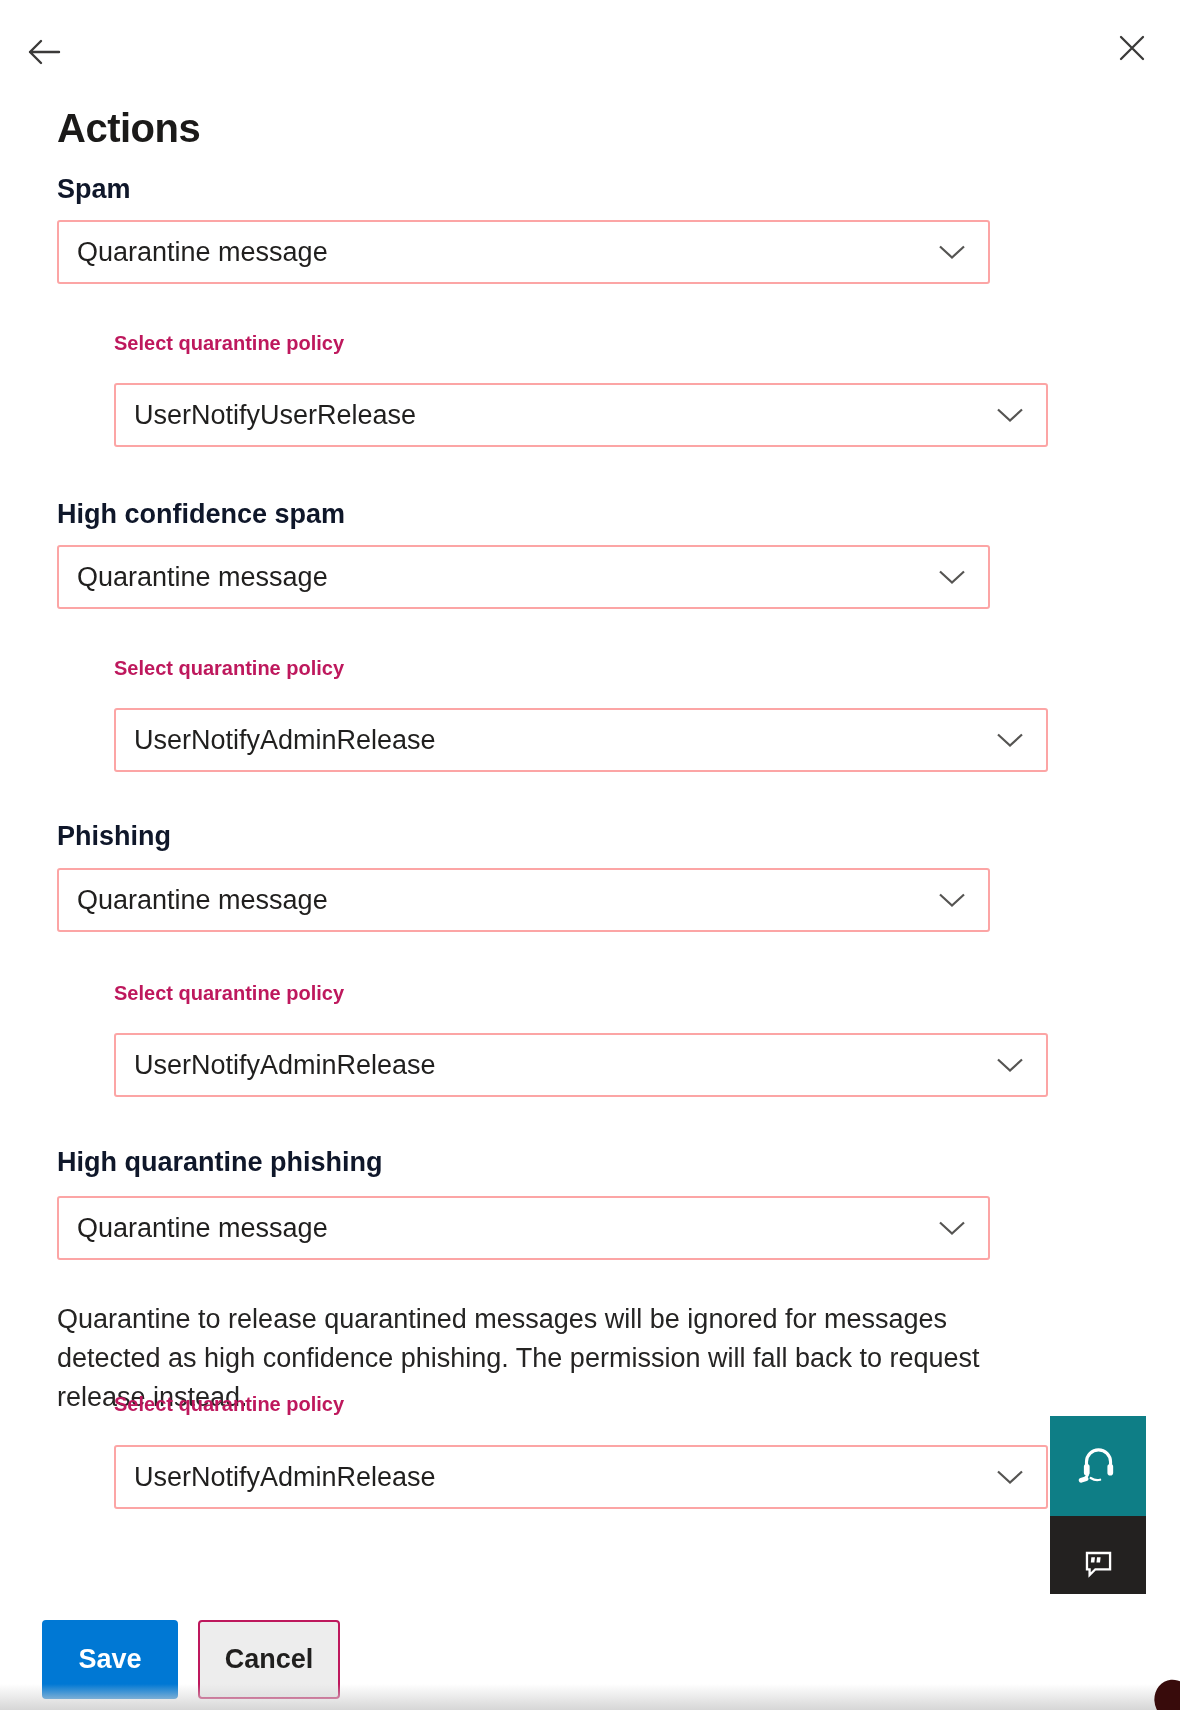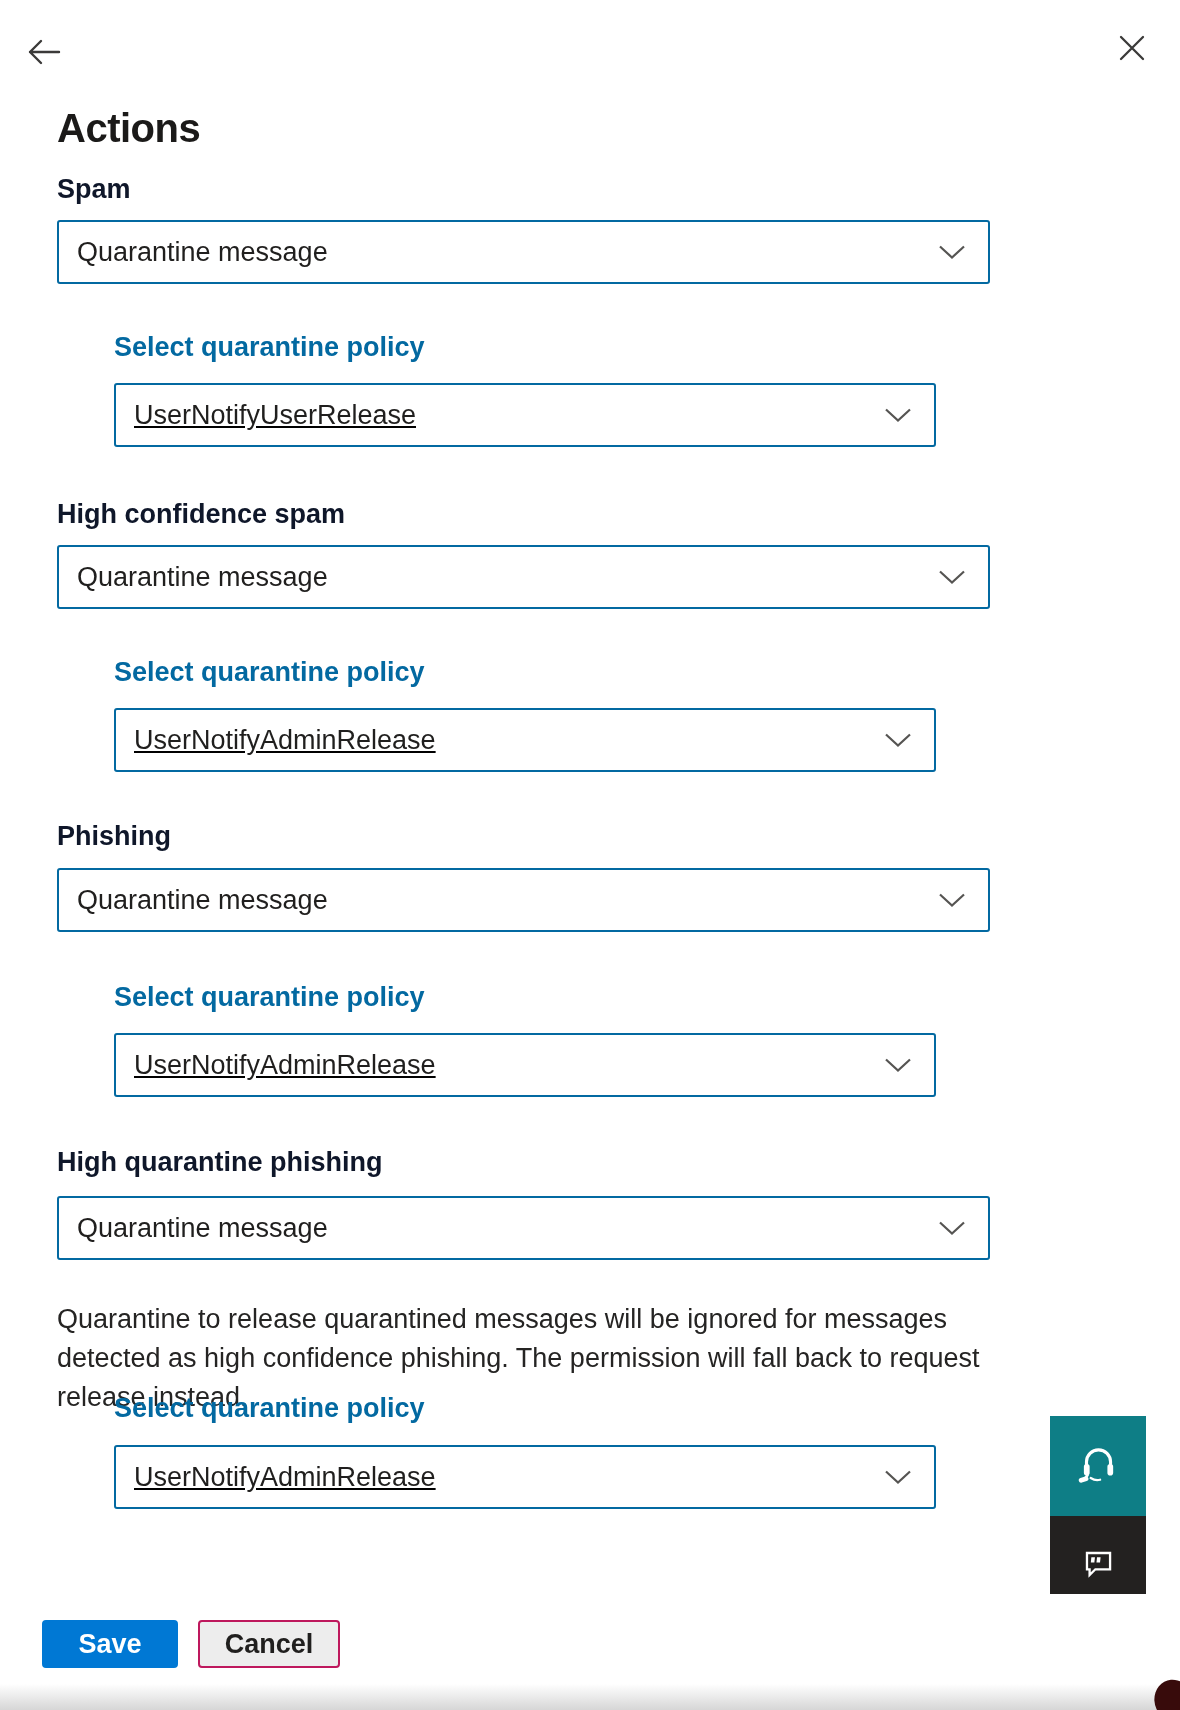--- a/index.html
+++ b/index.html
@@ -3,38 +3,38 @@
 <meta charset="utf-8">
 <style>
   html,body{margin:0;padding:0;background:#ffffff;}
   .frame{
     position:relative;width:1180px;height:1710px;background:#ffffff;
     font-family:"Liberation Sans",sans-serif;overflow:hidden;color:#201f1e;
   }
   .icon-btn{position:absolute;background:none;border:none;padding:0;margin:0;cursor:pointer;line-height:0;}
   .page-title{position:absolute;left:57px;top:106px;font-size:40px;font-weight:700;color:#1b1a19;letter-spacing:-0.5px;}
   .sec-label{position:absolute;left:57px;font-size:27px;font-weight:600;color:#0f172a;white-space:nowrap;}
-  .pol-label{position:absolute;left:114px;font-size:27px;font-weight:600;color:#0369a1;white-space:nowrap;}
+  .pol-label{position:absolute;left:114px;font-size:20px;font-weight:600;color:#be185d;white-space:nowrap;}
   .dd{
     position:absolute;height:64px;box-sizing:border-box;background:#ffffff;
-    border:2px solid #0369a1;border-radius:3px;display:flex;align-items:center;
+    border:2px solid #fca5a5;border-radius:3px;display:flex;align-items:center;
     padding:0 64px 0 18px;cursor:pointer;text-align:left;font-family:inherit;
   }
   .dd-main{left:57px;width:933px;}
-  .dd-ind{left:114px;width:822px;text-decoration:underline;}
+  .dd-ind{left:114px;width:934px;}
   .dd .val{font-size:27px;color:#201f1e;white-space:nowrap;overflow:hidden;}
   .dd .chev{position:absolute;right:22px;top:50%;transform:translateY(-50%);line-height:0;}
   .note{
     position:absolute;left:57px;top:1300px;width:985px;
     font-size:27px;line-height:39px;color:#252423;
   }
   .next-heading{position:absolute;left:57px;top:1558px;font-size:27px;font-weight:600;color:#1b1a19;white-space:nowrap;}
   .footer{position:absolute;left:0;top:1594px;width:1180px;height:116px;background:#ffffff;}
   .btn{
-    position:absolute;top:26px;height:48px;box-sizing:border-box;border-radius:4px;
+    position:absolute;top:26px;height:79px;box-sizing:border-box;border-radius:4px;
     font-family:inherit;font-size:27px;font-weight:600;cursor:pointer;
   }
   .btn-save{left:42px;width:136px;background:#0078d4;border:2px solid #0078d4;color:#ffffff;}
   .btn-cancel{left:198px;width:142px;background:#ededed;border:2px solid #be185d;color:#201f1e;}
   .float-btn{position:absolute;left:1050px;width:96px;border:none;cursor:pointer;display:flex;align-items:center;justify-content:center;padding:0;}
   .help-btn{top:1416px;height:100px;}
   .feedback-btn{top:1516px;height:96px;}
   .bottom-fade{position:absolute;left:0;bottom:0;width:100%;height:26px;
     background:linear-gradient(rgba(216,216,216,0),#d6d6d6);pointer-events:none;}
   .corner-artifact{position:absolute;right:-12px;bottom:-10px;width:38px;height:40px;

